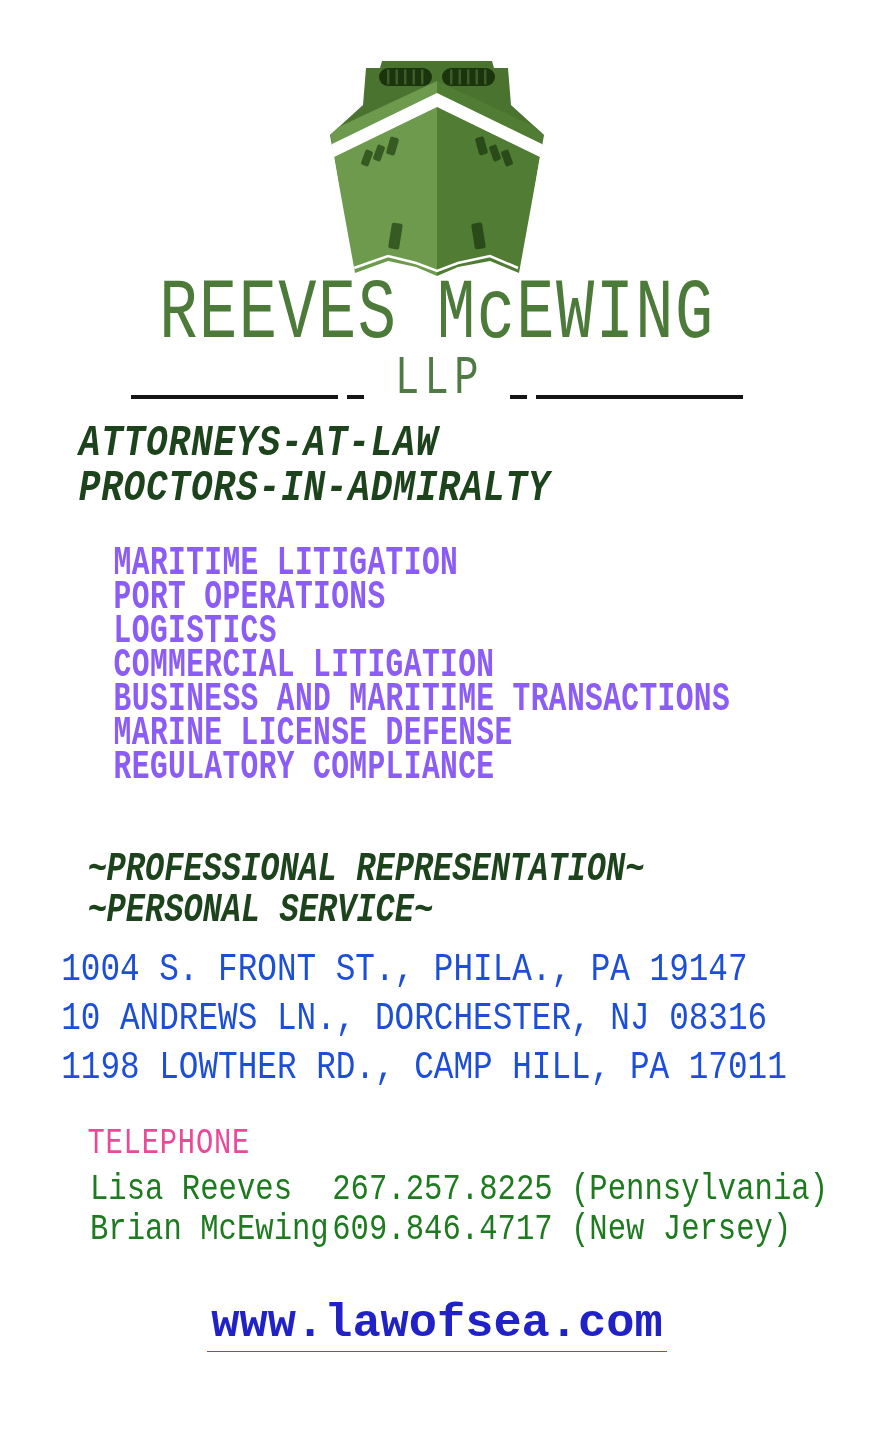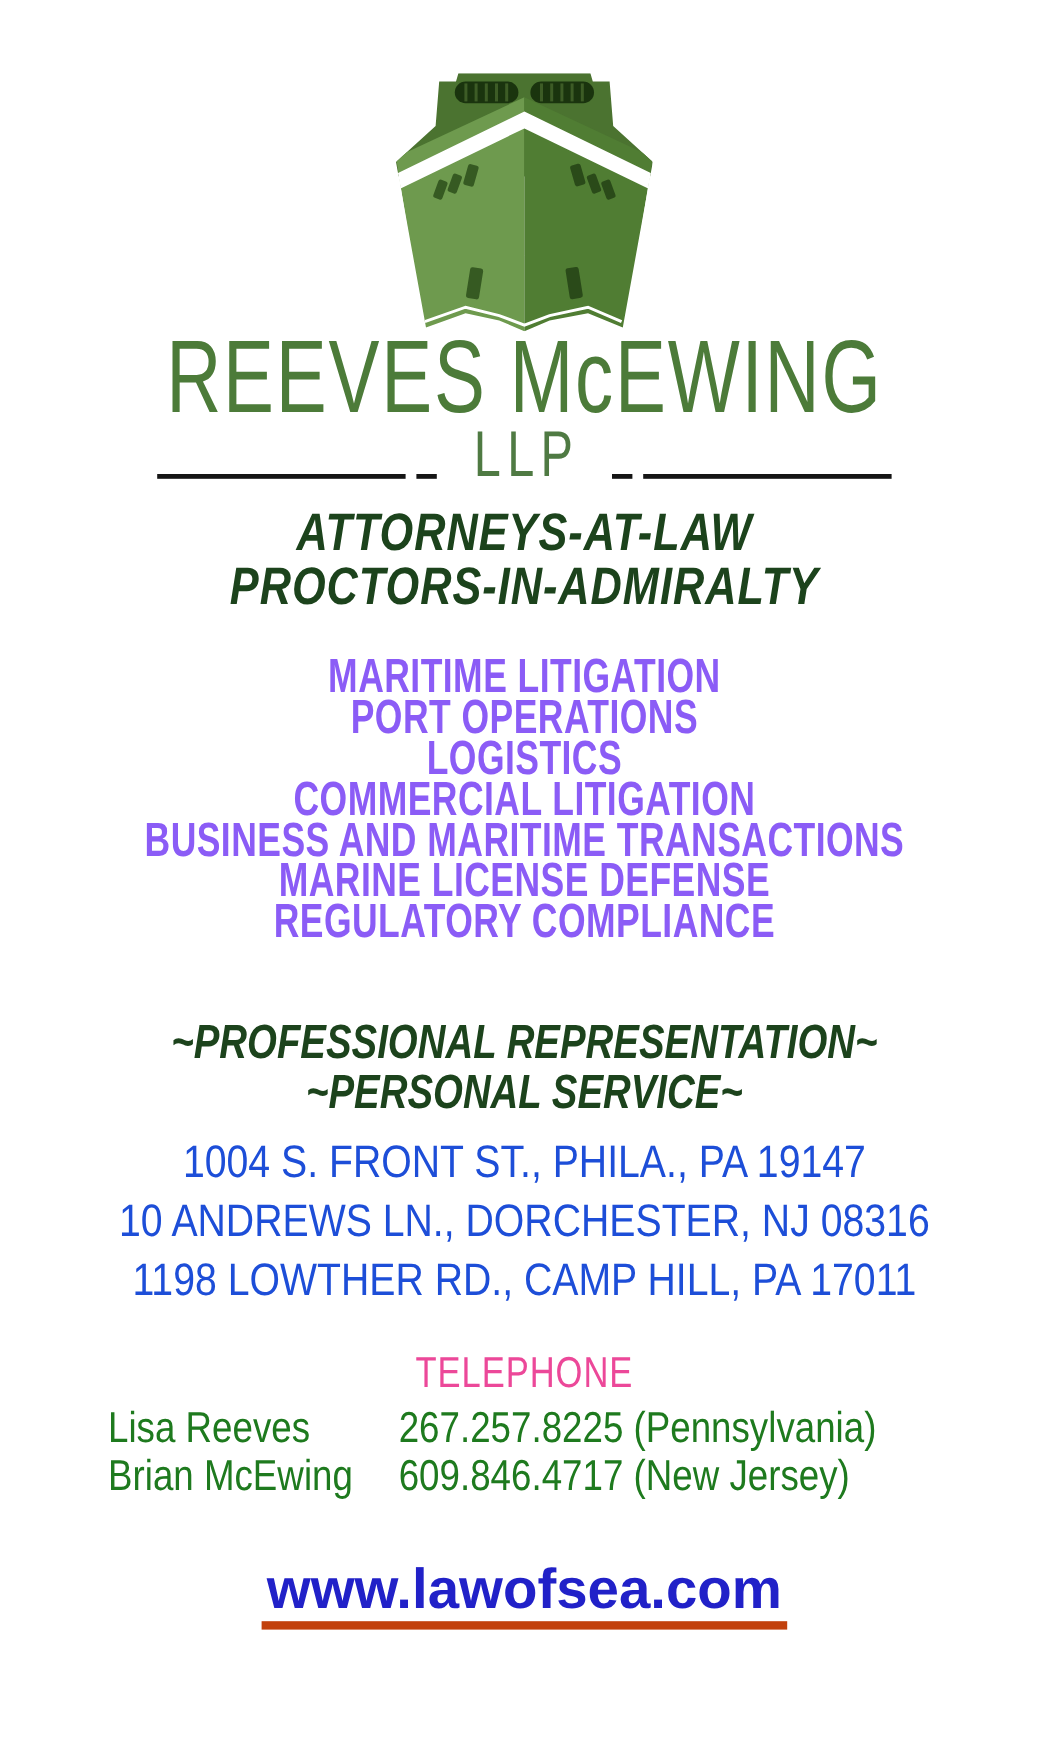--- a/index.html
+++ b/index.html
@@ -2,21 +2,21 @@
 <html><head>
 <meta charset="utf-8">
 <style>
   html,body{margin:0;padding:0;background:#ffffff;}
   .page{
     position:relative;
     width:874px;
     height:1394px;
     margin:0 auto;
     background:#ffffff;
-    font-family:Liberation Sans, sans-serif;
+    font-family:Liberation Mono, monospace;
     overflow:hidden;
   }
   
   .ship{display:block;margin:55px auto 0;}
   .wordmark{
     margin-top:-16px;
     text-align:center;
     font-size:86px;
     line-height:1;
     letter-spacing:2px;
@@ -36,21 +36,21 @@
   .llp-text{
     font-size:54px;
     line-height:40px;
     color:#4f7a43;
     letter-spacing:7px;
     padding:0 2px 0 8px;
     transform:scaleX(.75);
     transform-origin:center;
   }
   
-  .center{text-align:center;}
+  .center{text-align:left;}
   .line{display:block;white-space:nowrap;transform-origin:center;}
   .taglines{margin-top:22px;color:#1c431c;font-weight:bold;font-style:italic;}
   .taglines .line{font-size:44px;line-height:45px;letter-spacing:1px;transform:scaleX(.82);}
   .practice{margin-top:36px;color:#8b5cf6;font-weight:bold;}
   .practice .line{font-size:40px;line-height:34px;letter-spacing:.5px;transform:scaleX(.74);}
   .motto{margin-top:64px;color:#1c431c;font-weight:bold;font-style:italic;}
   .motto .line{font-size:40px;line-height:41px;transform:scaleX(.8);}
   .addresses{margin-top:14px;color:#1d4ed8;}
   .addresses .line{font-size:38px;line-height:49px;transform:scaleX(.86);}
   .tel-heading{margin-top:32px;color:#ec4899;}
@@ -63,21 +63,21 @@
   }
   .phone-row{display:grid;grid-template-columns:285px auto;font-size:36px;line-height:40px;white-space:nowrap;}
   .website-wrap{margin-top:48px;text-align:center;}
   .website-link{
     display:inline-block;
     font-size:47px;
     line-height:1.1;
     font-weight:bold;
     color:#2121c8;
     text-decoration:none;
-    border-bottom:7px solid #c2410c;
+    border-bottom:1px solid #c2410c;
     padding:0 4px 1px 4px;
     white-space:nowrap;
     cursor:pointer;
   }
 </style>
 </head>
 <body>
 
 <div class="page">
 

